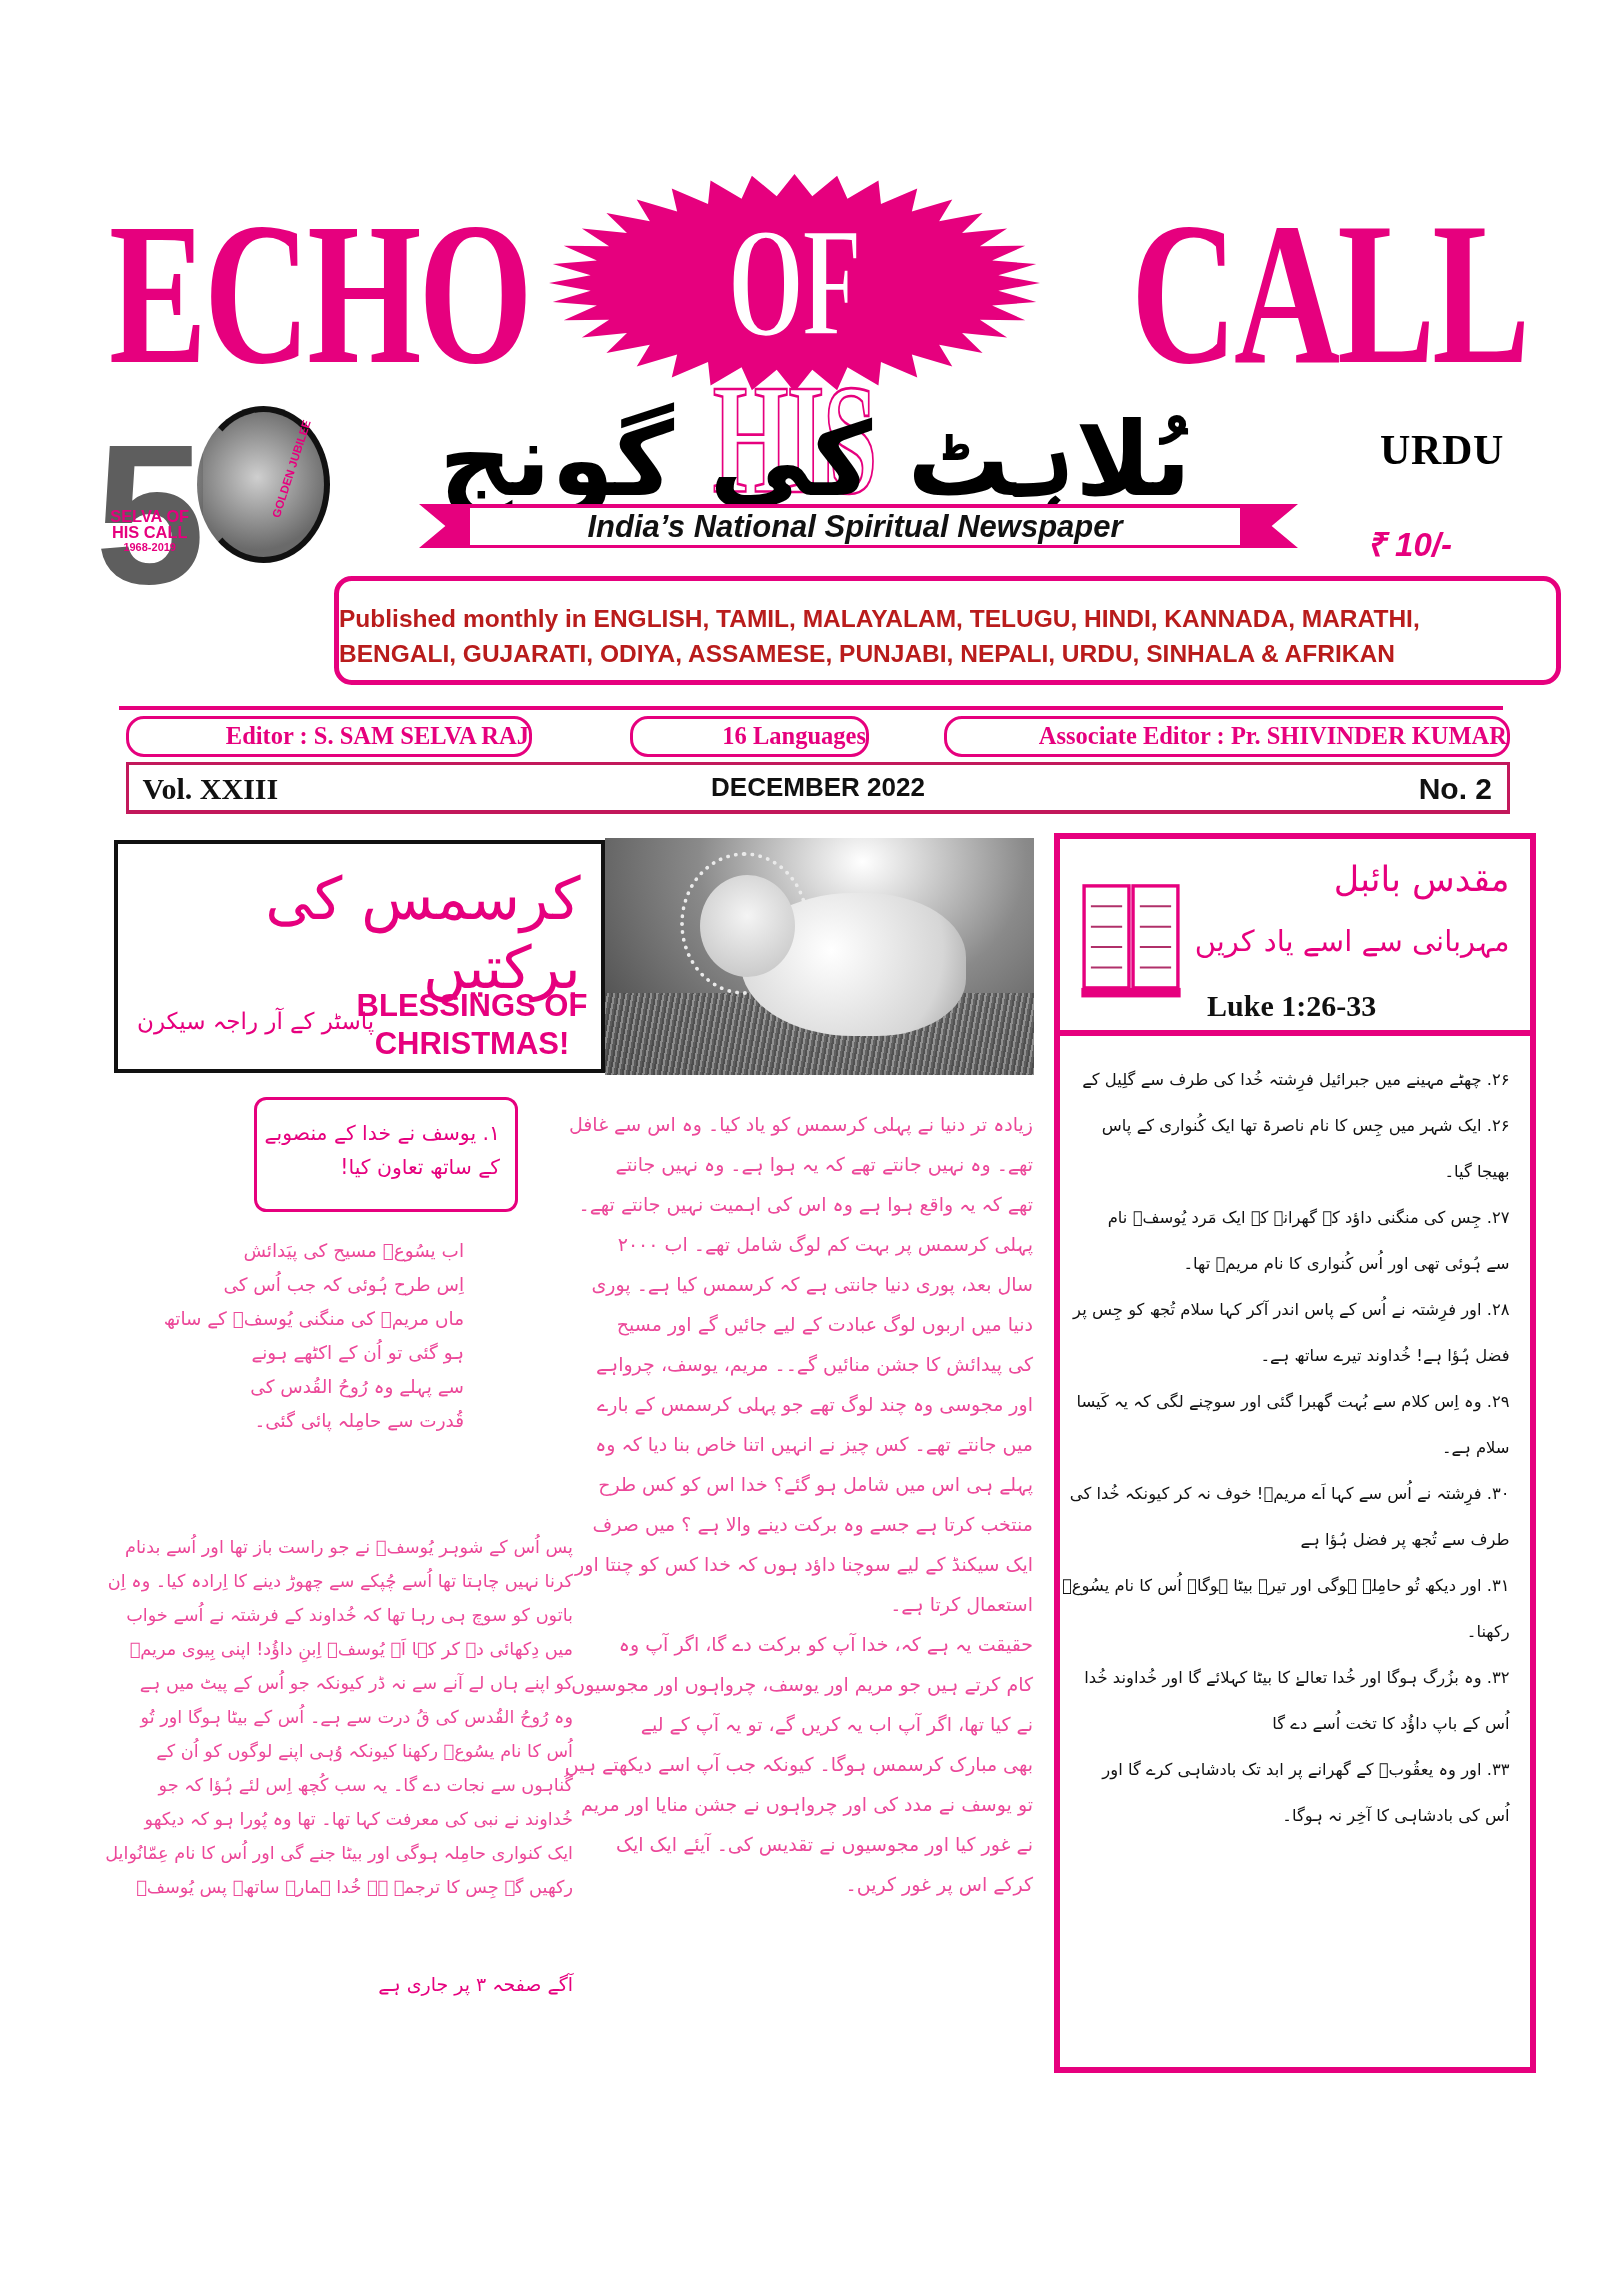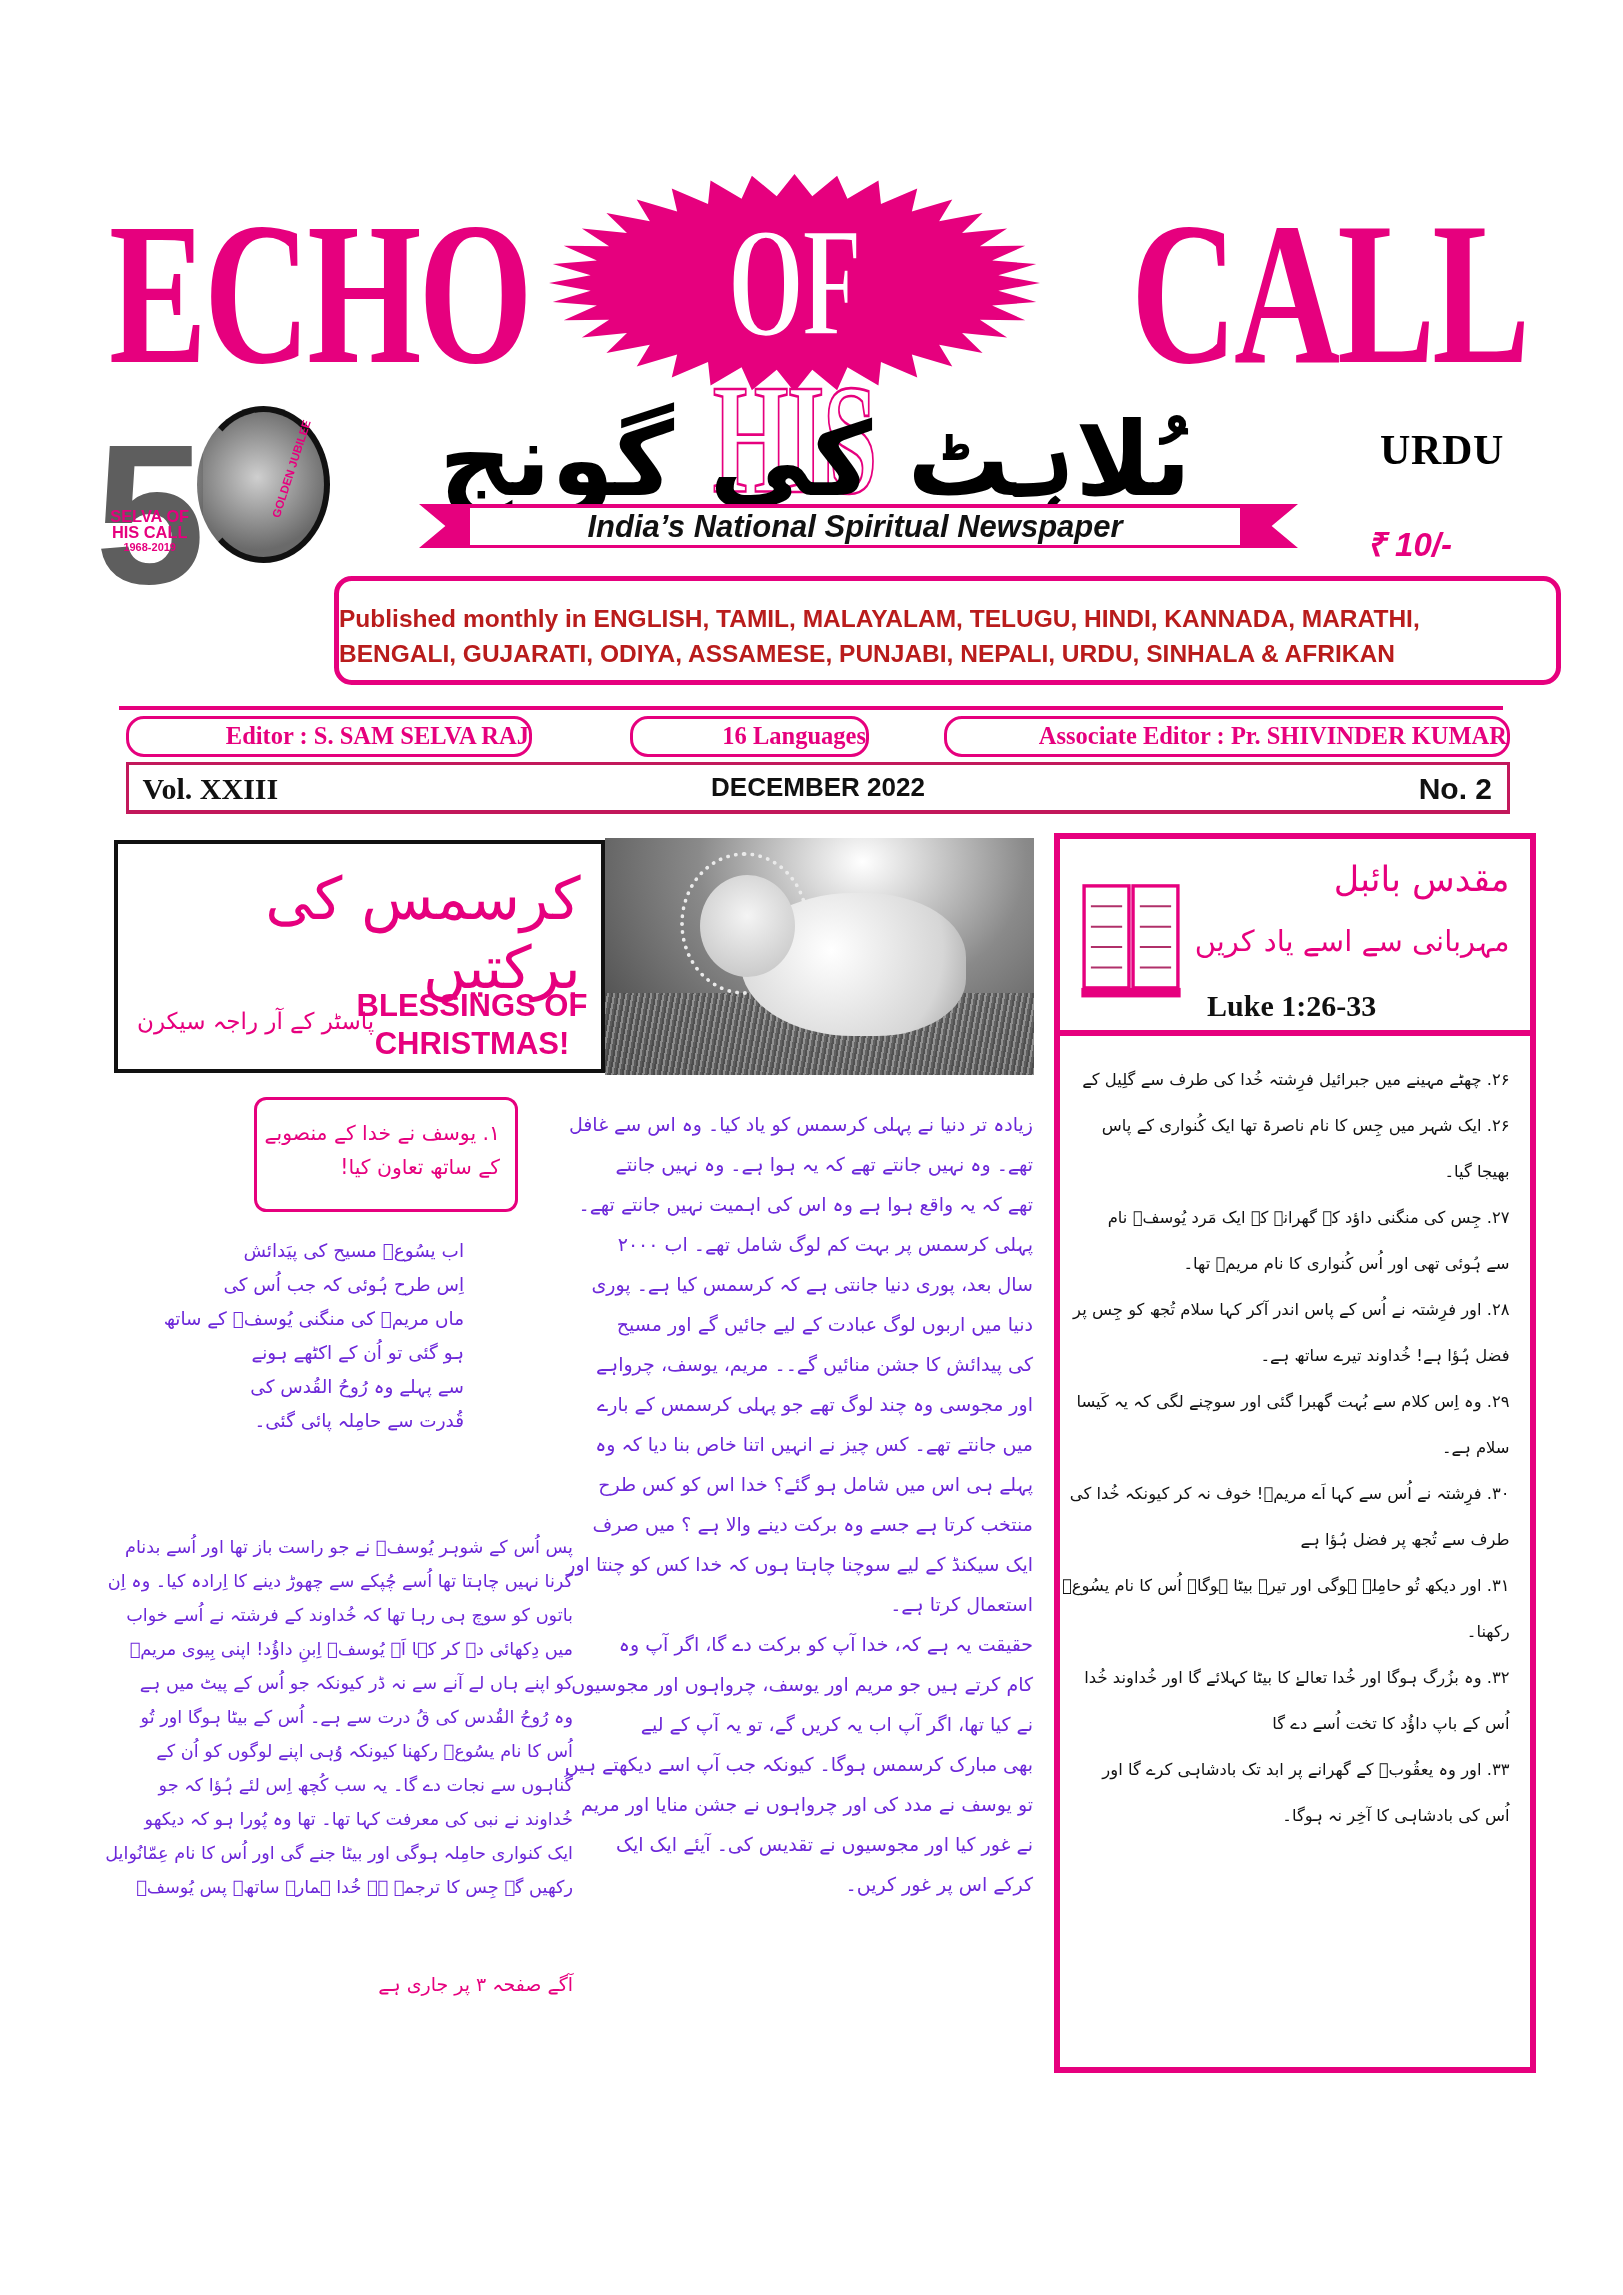--- a/index.html
+++ b/index.html
@@ -59,21 +59,21 @@
   #feature-author { position: absolute; left: 19px; top: 164px; direction: rtl; font-size: 23px; color: var(--pink); font-family: "DejaVu Serif", serif; }
   #feature-en { position: absolute; left: 228px; top: 143px; width: 252px; text-align: center; font-weight: bold; font-size: 31px; line-height: 38px; color: var(--pink); }
   #feature-photo { position: absolute; left: 605px; top: 838px; width: 429px; height: 237px;
     background: radial-gradient(ellipse at 60% 10%, #ffffff 0%, #d9d9d9 15%, #8a8a8a 45%, #3d3d3d 100%); overflow: hidden; }
   #feature-photo .baby-body { position: absolute; left: 136px; top: 55px; width: 225px; height: 143px; border-radius: 50% 45% 40% 50%; background: radial-gradient(circle at 40% 40%, #ffffff, #d6d6d6 70%, #a0a0a0); }
   #feature-photo .baby-head { position: absolute; left: 95px; top: 37px; width: 95px; height: 102px; border-radius: 50%; background: radial-gradient(circle at 50% 40%, #f4f4f4, #bfbfbf); }
   #feature-photo .halo { position: absolute; left: 75px; top: 13.6px; width: 129px; height: 143px; border-radius: 50%; border: 4.1px dotted #eaeaea; }
   #feature-photo .hay { position: absolute; left: 0; right: 0; bottom: 0; height: 82px; background: repeating-linear-gradient(100deg, #4a4a4a 0 2px, #9a9a9a 2px 4.1px, #5e5e5e 4.1px 6.1px); opacity: 0.8; }
 
   
-  .urdu-col { position: absolute; direction: rtl; text-align: right; font-family: "DejaVu Sans", sans-serif; color: #6d28d9; }
+  .urdu-col { position: absolute; direction: rtl; text-align: right; font-family: "DejaVu Sans", sans-serif; color: #ec4899; }
   .urdu-col p { white-space: nowrap; }
   #callout { position: absolute; left: 254px; top: 1097px; width: 264px; height: 115px; border: 3.4px solid var(--pink); border-radius: 12.3px;
     direction: rtl; text-align: right; padding: 16.4px 15px 0 0; color: var(--pink); font-size: 20.4px; line-height: 34px; font-family: "DejaVu Sans", sans-serif; }
   #col1-intro { left: 232px; top: 1234px; width: 232px; font-size: 18.4px; line-height: 34px; }
   #col1-body { left: 116px; top: 1530px; width: 457px; font-size: 17.7px; line-height: 34px; }
   #col1-cont { position: absolute; left: 116px; top: 1973px; width: 457px; direction: rtl; text-align: right; color: var(--pink); font-size: 19px; font-family: "DejaVu Sans", sans-serif; }
 
   #col2 { left: 617px; top: 1104px; width: 416px; font-size: 19px; line-height: 40px; }
 
   
@@ -176,21 +176,21 @@
     <p>تھے۔ وہ نہیں جانتے تھے کہ یہ ہوا ہے۔ وہ نہیں جانتے</p>
     <p>تھے کہ یہ  واقع ہوا ہے وہ اس کی اہمیت نہیں جانتے تھے۔</p>
     <p>پہلی کرسمس پر بہت کم لوگ شامل تھے۔ اب        ۲۰۰۰</p>
     <p>سال بعد، پوری دنیا  جانتی ہے کہ کرسمس کیا ہے۔ پوری</p>
     <p>دنیا میں اربوں لوگ عبادت کے لیے جائیں گے اور مسیح</p>
     <p>کی پیدائش کا جشن منائیں گے۔۔ مریم، یوسف، چرواہے</p>
     <p>اور مجوسی  وہ چند لوگ تھے جو پہلی کرسمس کے بارے</p>
     <p>میں جانتے تھے۔ کس چیز نے انہیں اتنا خاص بنا دیا کہ وہ</p>
     <p>پہلے ہی اس  میں شامل ہو گئے؟ خدا اس کو کس طرح</p>
     <p>منتخب کرتا ہے جسے وہ برکت دینے والا ہے ؟ میں صرف</p>
-    <p>ایک سیکنڈ کے لیے سوچنا چاہتا ہوں کہ خدا کس کو چنتا اور</p>
+    <p>ایک سیکنڈ کے لیے سوچنا داؤد ہوں کہ خدا کس کو چنتا اور</p>
     <p>استعمال کرتا ہے۔</p>
     <p>حقیقت یہ ہے کہ، خدا آپ کو برکت دے گا، اگر آپ وہ</p>
     <p>کام کرتے ہیں جو مریم اور یوسف، چرواہوں اور مجوسیوں</p>
     <p>نے کیا تھا، اگر آپ اب یہ کریں گے، تو یہ آپ کے لیے</p>
     <p>بھی مبارک کرسمس ہوگا۔ کیونکہ جب آپ اسے دیکھتے ہیں</p>
     <p>تو یوسف نے مدد کی اور چرواہوں نے جشن منایا اور مریم</p>
     <p>نے غور کیا اور  مجوسیوں نے تقدیس کی۔ آیئے ایک ایک</p>
     <p>کرکے اس پر غور کریں۔</p>
   </div>
 

